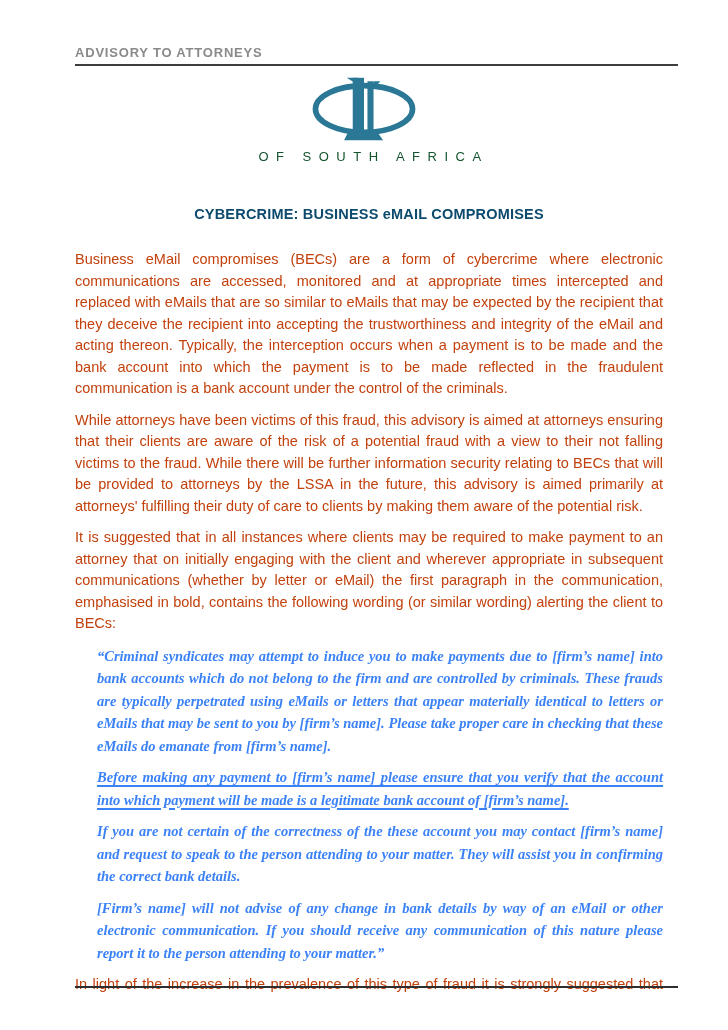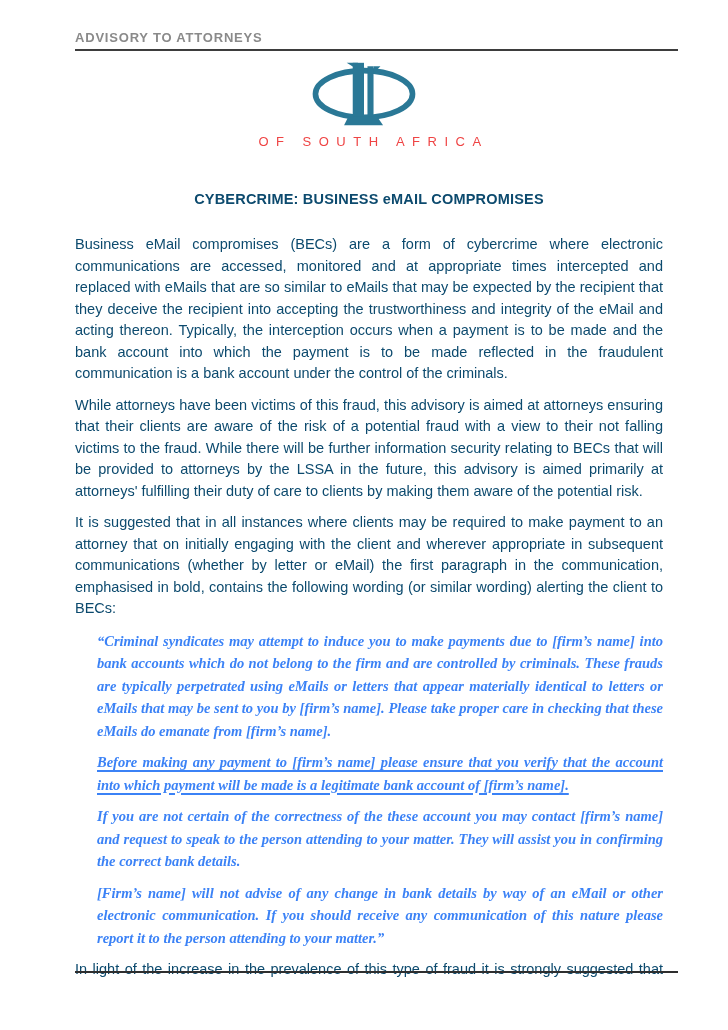--- a/index.html
+++ b/index.html
@@ -4,20 +4,21 @@
 <style>
   html, body { margin: 0; padding: 0; background: #ffffff; }
   .page {
     position: relative;
     width: 728px;
     height: 978px;
     background: #ffffff;
     font-family: "Liberation Sans", sans-serif;
     color: #141414;
     overflow: hidden;
+    margin-top: 15px;
   }
   
   .adv-label {
     margin: 30px 0 0 75px;
     font-size: 13px;
     line-height: 15px;
     font-weight: bold;
     letter-spacing: 0.8px;
     color: #8a8a8a;
   }
@@ -38,39 +39,39 @@
     line-height: 33px;
     letter-spacing: 1.5px;
     color: #21374d;
   }
   .logo-subtitle {
     margin-top: 5px;
     font-size: 13px;
     line-height: 15px;
     letter-spacing: 7.5px;
     padding-left: 19px;
-    color: #ef4444;
+    color: #14532d;
   }
   
   .doc-title {
     margin: 42px 65px 0 75px;
     font-size: 14.5px;
     line-height: 16px;
     font-weight: bold;
     text-align: center;
     letter-spacing: 0.2px;
     color: #0c4a6e;
   }
   
   .body-p {
     margin: 10px 65px 0 75px;
     font-size: 14.5px;
     line-height: 21.5px;
     text-align: justify;
-    color: #0c4a6e;
+    color: #c2410c;
   }
   .body-p.first { margin-top: 27px; }
   
   .quote {
     margin: 10px 65px 0 97px;
     font-family: "Liberation Serif", serif;
     font-weight: bold;
     font-style: italic;
     font-size: 14.5px;
     line-height: 22.5px;

